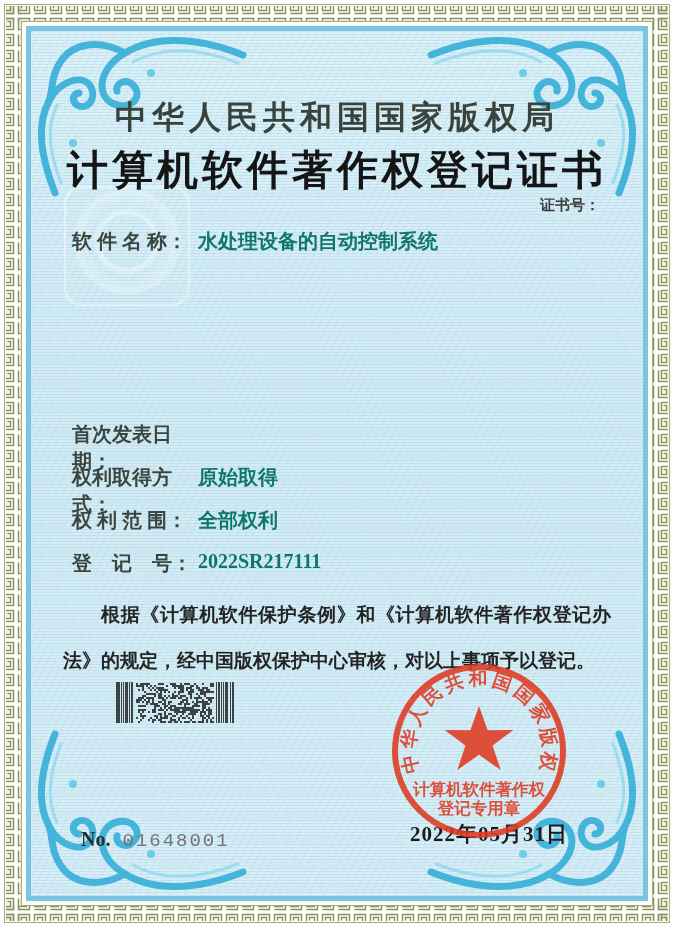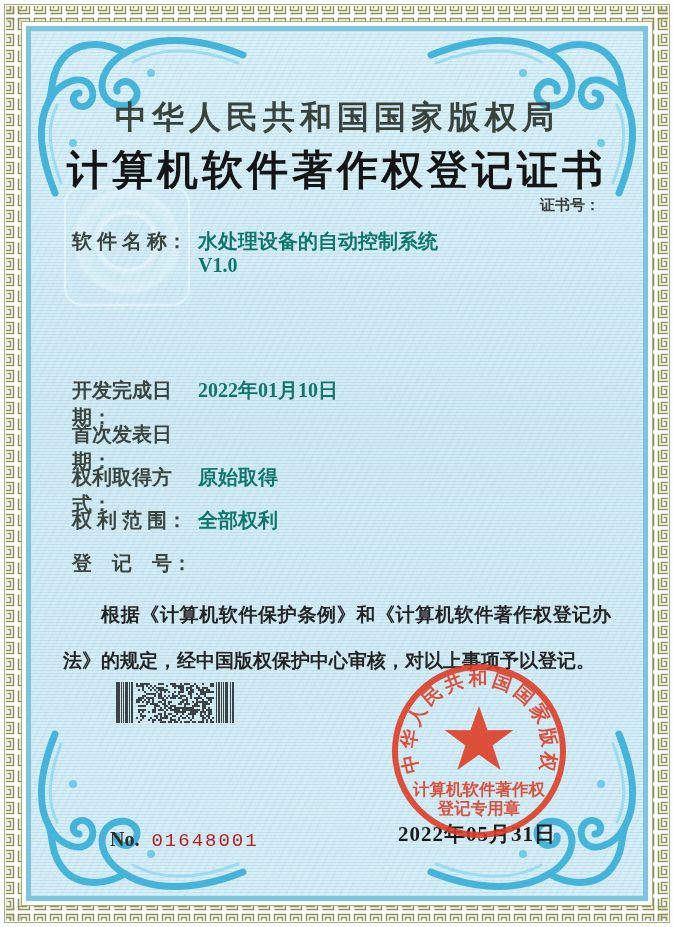--- a/index.html
+++ b/index.html
@@ -50,27 +50,27 @@
   .statement{
     position:absolute;left:63px;top:592px;width:548px;
     font-size:19px;color:#242424;line-height:46px;text-align:justify;
     text-indent:2em;font-weight:bold;
   }
   
   .barcode{position:absolute;left:116px;top:682px;width:118px;height:41px;}
   
   .seal{position:absolute;left:384px;top:656px;width:190px;height:190px;opacity:.88;}
   .issue-date{
-    position:absolute;left:398px;top:820px;font-size:21px;color:#1b1b1b;
+    position:absolute;left:410px;top:820px;font-size:21px;color:#1b1b1b;
     font-weight:bold;letter-spacing:1px;
   }
-  .serial{position:absolute;left:110px;top:828px;font-size:20px;display:flex;align-items:baseline;text-align:center;}
+  .serial{position:absolute;left:81px;top:828px;font-size:20px;display:flex;align-items:baseline;text-align:center;}
   .serial .no{color:#2b2b2b;font-weight:bold;margin-right:12px;}
   .serial .num{
-    color:#b91c1c;font-family:"Liberation Mono","DejaVu Sans Mono",monospace;
+    color:#737373;font-family:"Liberation Mono","DejaVu Sans Mono",monospace;
     font-size:19px;letter-spacing:2px;
   }
 </style>
 </head>
 <body>
 
 <div class="stage">
 
   <div class="panel">
     <div class="texture"></div>
@@ -119,41 +119,34 @@
   <div class="authority">中华人民共和国国家版权局</div>
   <div class="cert-title">计算机软件著作权登记证书</div>
   <div class="cert-no">
     <span>证书号：</span>
   </div>
 
   <div class="row" style="top:228px">
     <span class="lbl">软 件 名 称：</span>
     <span class="val">水处理设备的自动控制系统</span>
   </div>
-  <div class="row" style="top:254px">
-    <span class="lbl"></span>
-    <span class="val">V1.0</span>
-  </div>
-  <div class="row" style="top:377px">
-    <span class="lbl">开发完成日期：</span>
-    <span class="val">2022年01月10日</span>
-  </div>
   <div class="row" style="top:421px">
     <span class="lbl">首次发表日期：</span>
   </div>
   <div class="row" style="top:507px">
     <span class="lbl">权 利 范 围：</span>
     <span class="val">全部权利</span>
   </div>
   <div class="row" style="top:464px">
     <span class="lbl">权利取得方式：</span>
     <span class="val">原始取得</span>
   </div>
   <div class="row" style="top:550px">
     <span class="lbl">登　记　号：</span>
+    <span class="val">2022SR217111</span>
   </div>
 
   <div class="statement">根据《计算机软件保护条例》和《计算机软件著作权登记办法》的规定，经中国版权保护中心审核，对以上事项予以登记。</div>
 
   <svg class="barcode" id="barcode" viewBox="0 0 118 41">
       <rect x="0" y="0" width="4" height="41" fill="#3d4245"></rect>
       <rect x="5" y="0" width="1" height="41" fill="#3d4245"></rect>
       <rect x="7" y="0" width="1" height="41" fill="#3d4245"></rect>
       <rect x="9" y="0" width="3" height="41" fill="#3d4245"></rect>
       <rect x="13" y="0" width="1" height="41" fill="#3d4245"></rect>

